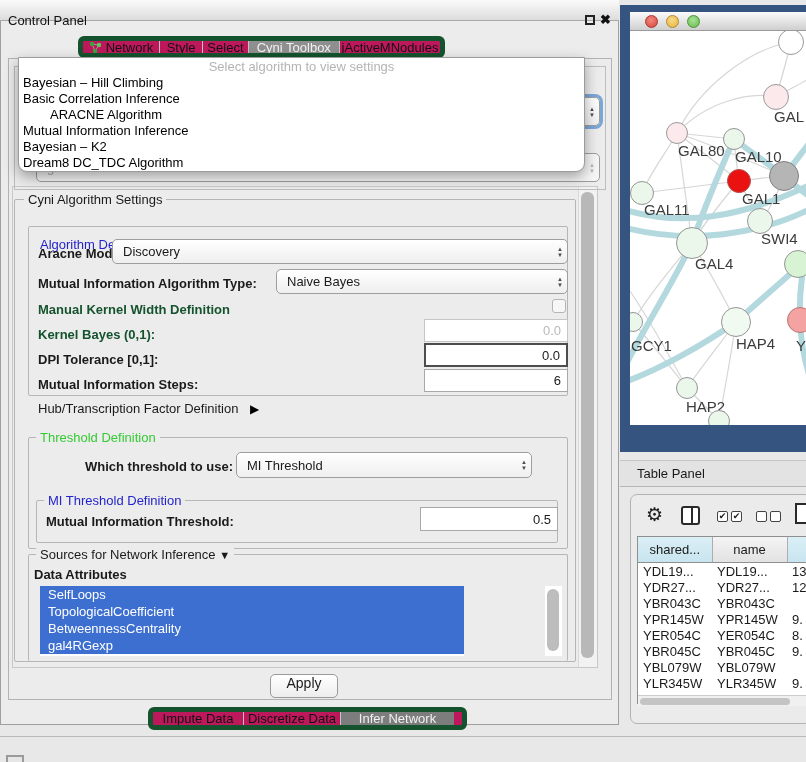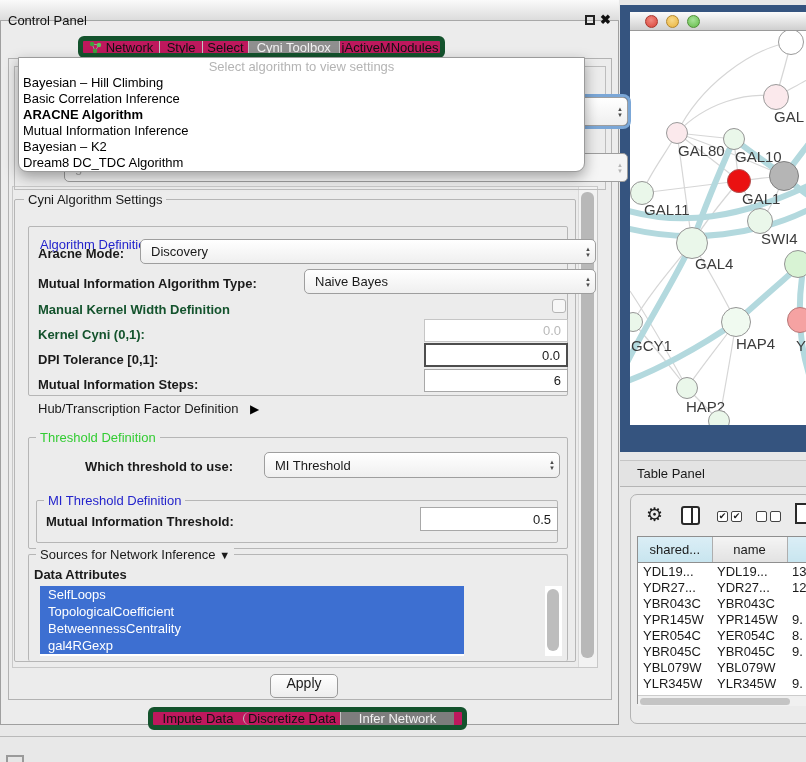--- a/index.html
+++ b/index.html
@@ -18,25 +18,25 @@
   .tabbar{left:78px;top:36px;width:367px;height:22px;border:5px solid #14532d;border-radius:6px;
           background:#be185d;display:flex;overflow:hidden;box-sizing:border-box;}
   .tabseg{display:flex;align-items:center;justify-content:center;font-size:13px;color:#111;border-left:1px solid #c3c3c3;cursor:default;}
   .tabseg:first-child{border-left:none;}
   .tabseg.sel{background:#8f8f8f;color:#f1f1f1;}
   
   .dd{left:18px;top:57px;width:567px;height:115px;background:#fff;border:1px solid #9b9b9b;
       border-radius:0 0 9px 9px;box-shadow:0 5px 14px rgba(0,0,0,.35);z-index:50;box-sizing:border-box;overflow:hidden;}
   .dd-prompt{text-align:center;color:#b4b4b4;font-size:13px;height:17px;line-height:17px;}
   .dd-item{height:16px;line-height:16px;padding-left:4px;font-size:13px;color:#000;}
-  .dd-item.bold{font-weight:bold;}
+  .dd-item.bold{font-weight:normal;margin-left:27px;}
   
   .inf-group{left:14px;top:66px;width:592px;height:124px;border:1px solid #bdbdbd;box-sizing:border-box;z-index:1;}
   .combo{border:1px solid #9e9e9e;border-radius:5px;background:linear-gradient(#ffffff,#efefef);
-         box-sizing:border-box;font-size:13px;display:flex;align-items:center;margin-left:28px;}
+         box-sizing:border-box;font-size:13px;display:flex;align-items:center;}
   .combo .val{padding-left:10px;flex:1;white-space:nowrap;overflow:hidden;}
   .stepper{position:absolute;right:4px;top:50%;transform:translateY(-50%);display:flex;flex-direction:column;
            align-items:center;color:#4a4a4a;font-size:6px;line-height:6px;}
   .focusring{box-shadow:0 0 0 3px #7ba7d7;}
   .grayed{color:#a9a9a9;}
   
   .vtrack{background:#f2f2f2;border-left:1px solid #d8d8d8;box-sizing:border-box;}
   .vthumb{background:#b8b8b8;border-radius:6px;}
   .hthumb{background:#c4c4c4;border-radius:5px;}
   
@@ -158,21 +158,21 @@
 
 <div class="abs lbl" style="left:38px;top:276px;">Mutual Information Algorithm Type:</div>
 <div class="abs combo" style="left:276px;top:269px;width:292px;height:25px;">
   <span class="val">Naive Bayes</span>
   <span class="stepper">▲<br>▼</span>
 </div>
 
 <div class="abs lbl dis" style="left:38px;top:302px;">Manual Kernel Width Definition</div>
 <div class="abs checkbox" style="left:552px;top:299px;"></div>
 
-<div class="abs lbl dis" style="left:38px;top:327px;">Kernel Cyni (0,1):</div>
+<div class="abs lbl dis" style="left:38px;top:327px;">Kernel Bayes (0,1):</div>
 <div class="abs numfield dis" style="left:424px;top:319px;width:144px;height:23px;">
   <span>0.0</span>
 </div>
 
 <div class="abs lbl" style="left:38px;top:352px;">DPI Tolerance [0,1]:</div>
 <div class="abs numfield focus" style="left:424px;top:343px;width:144px;height:24px;">
   <span>0.0</span>
 </div>
 
 <div class="abs lbl" style="left:38px;top:377px;">Mutual Information Steps:</div>
@@ -220,21 +220,21 @@
 </div>
 
 <div class="abs applybtn" style="left:270px;top:674px;width:66px;height:22px;">
   <span>Apply</span>
 </div>
 
 <div class="abs tabbar" style="left:148px;top:707px;width:319px;height:23px;">
   <div class="tabseg" style="width:90px;">
     <span>Impute Data</span>
   </div>
-  <div class="tabseg" style="width:96px;border-radius:8px;">
+  <div class="tabseg" style="width:96px;">
     <span>Discretize Data</span>
   </div>
   <div class="tabseg sel" style="width:113px;background:#7d7d7d;">
     <span>Infer Network</span>
   </div>
 </div>
 
 <div class="abs net-window"></div>
 <div class="abs net-titlebar"></div>
 <div class="abs tlight" style="left:645px;top:15px;background:radial-gradient(circle at 5px 4px,#f08a80,#d94237);border:1px solid #a8362d;"></div>

